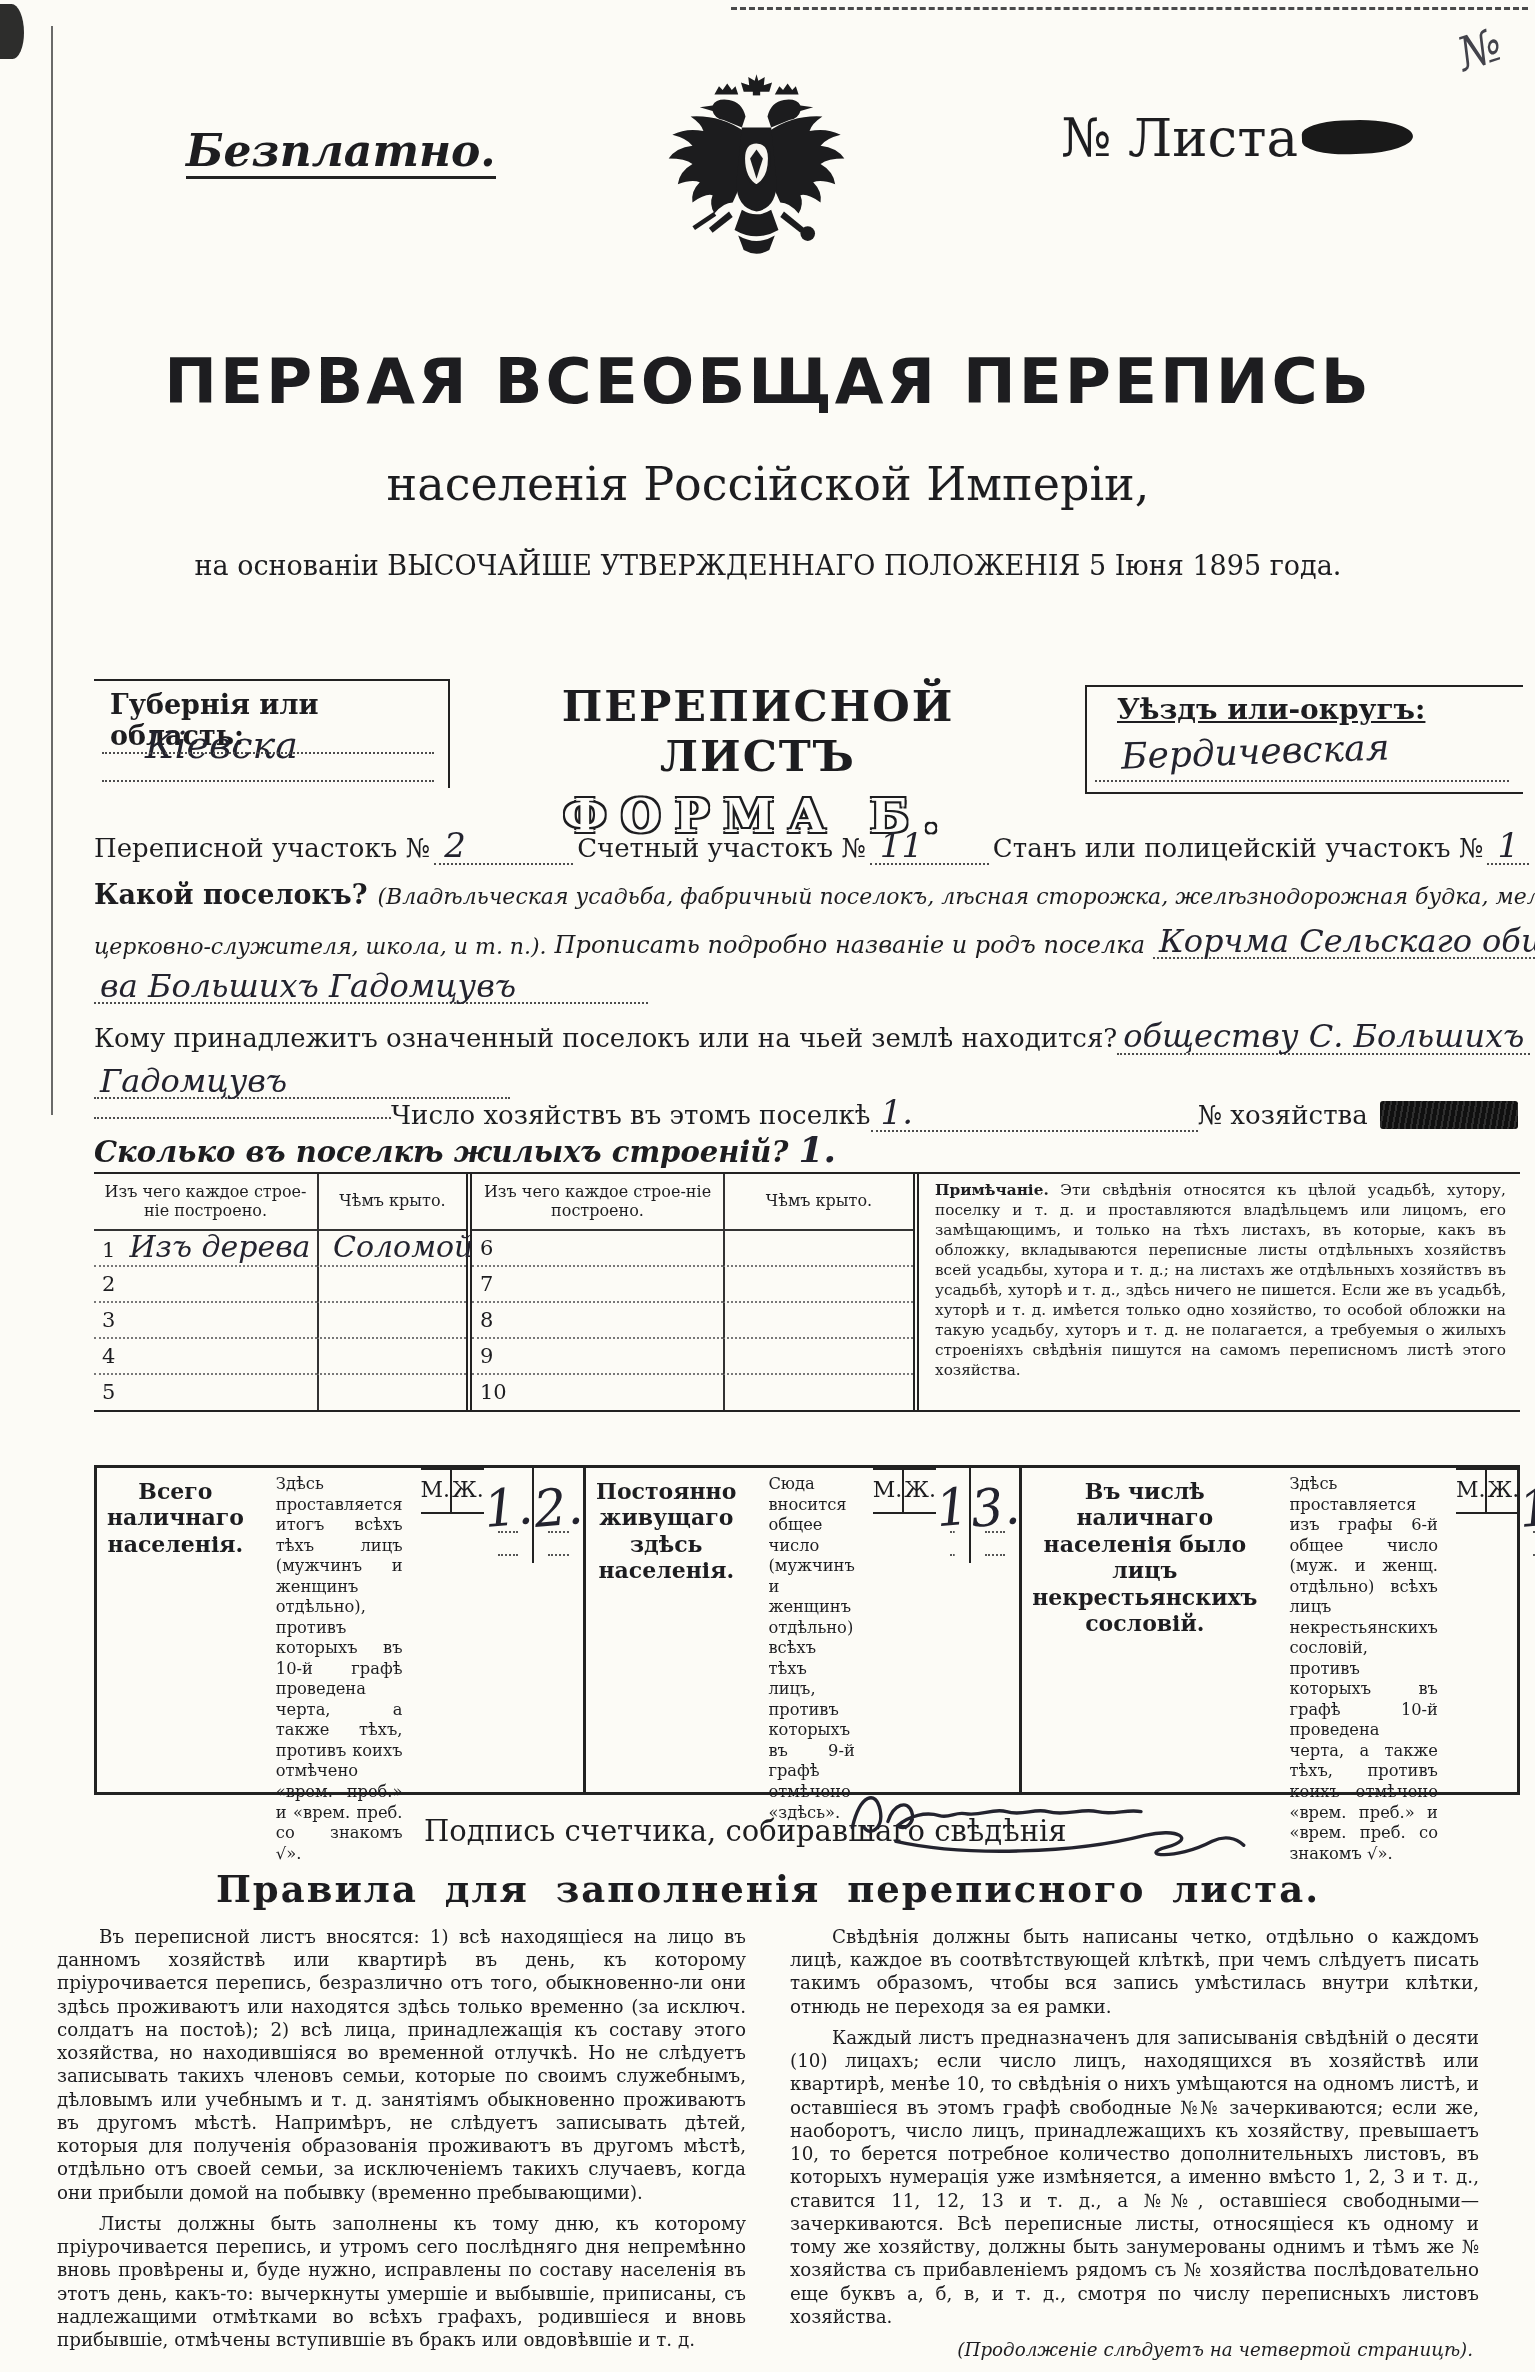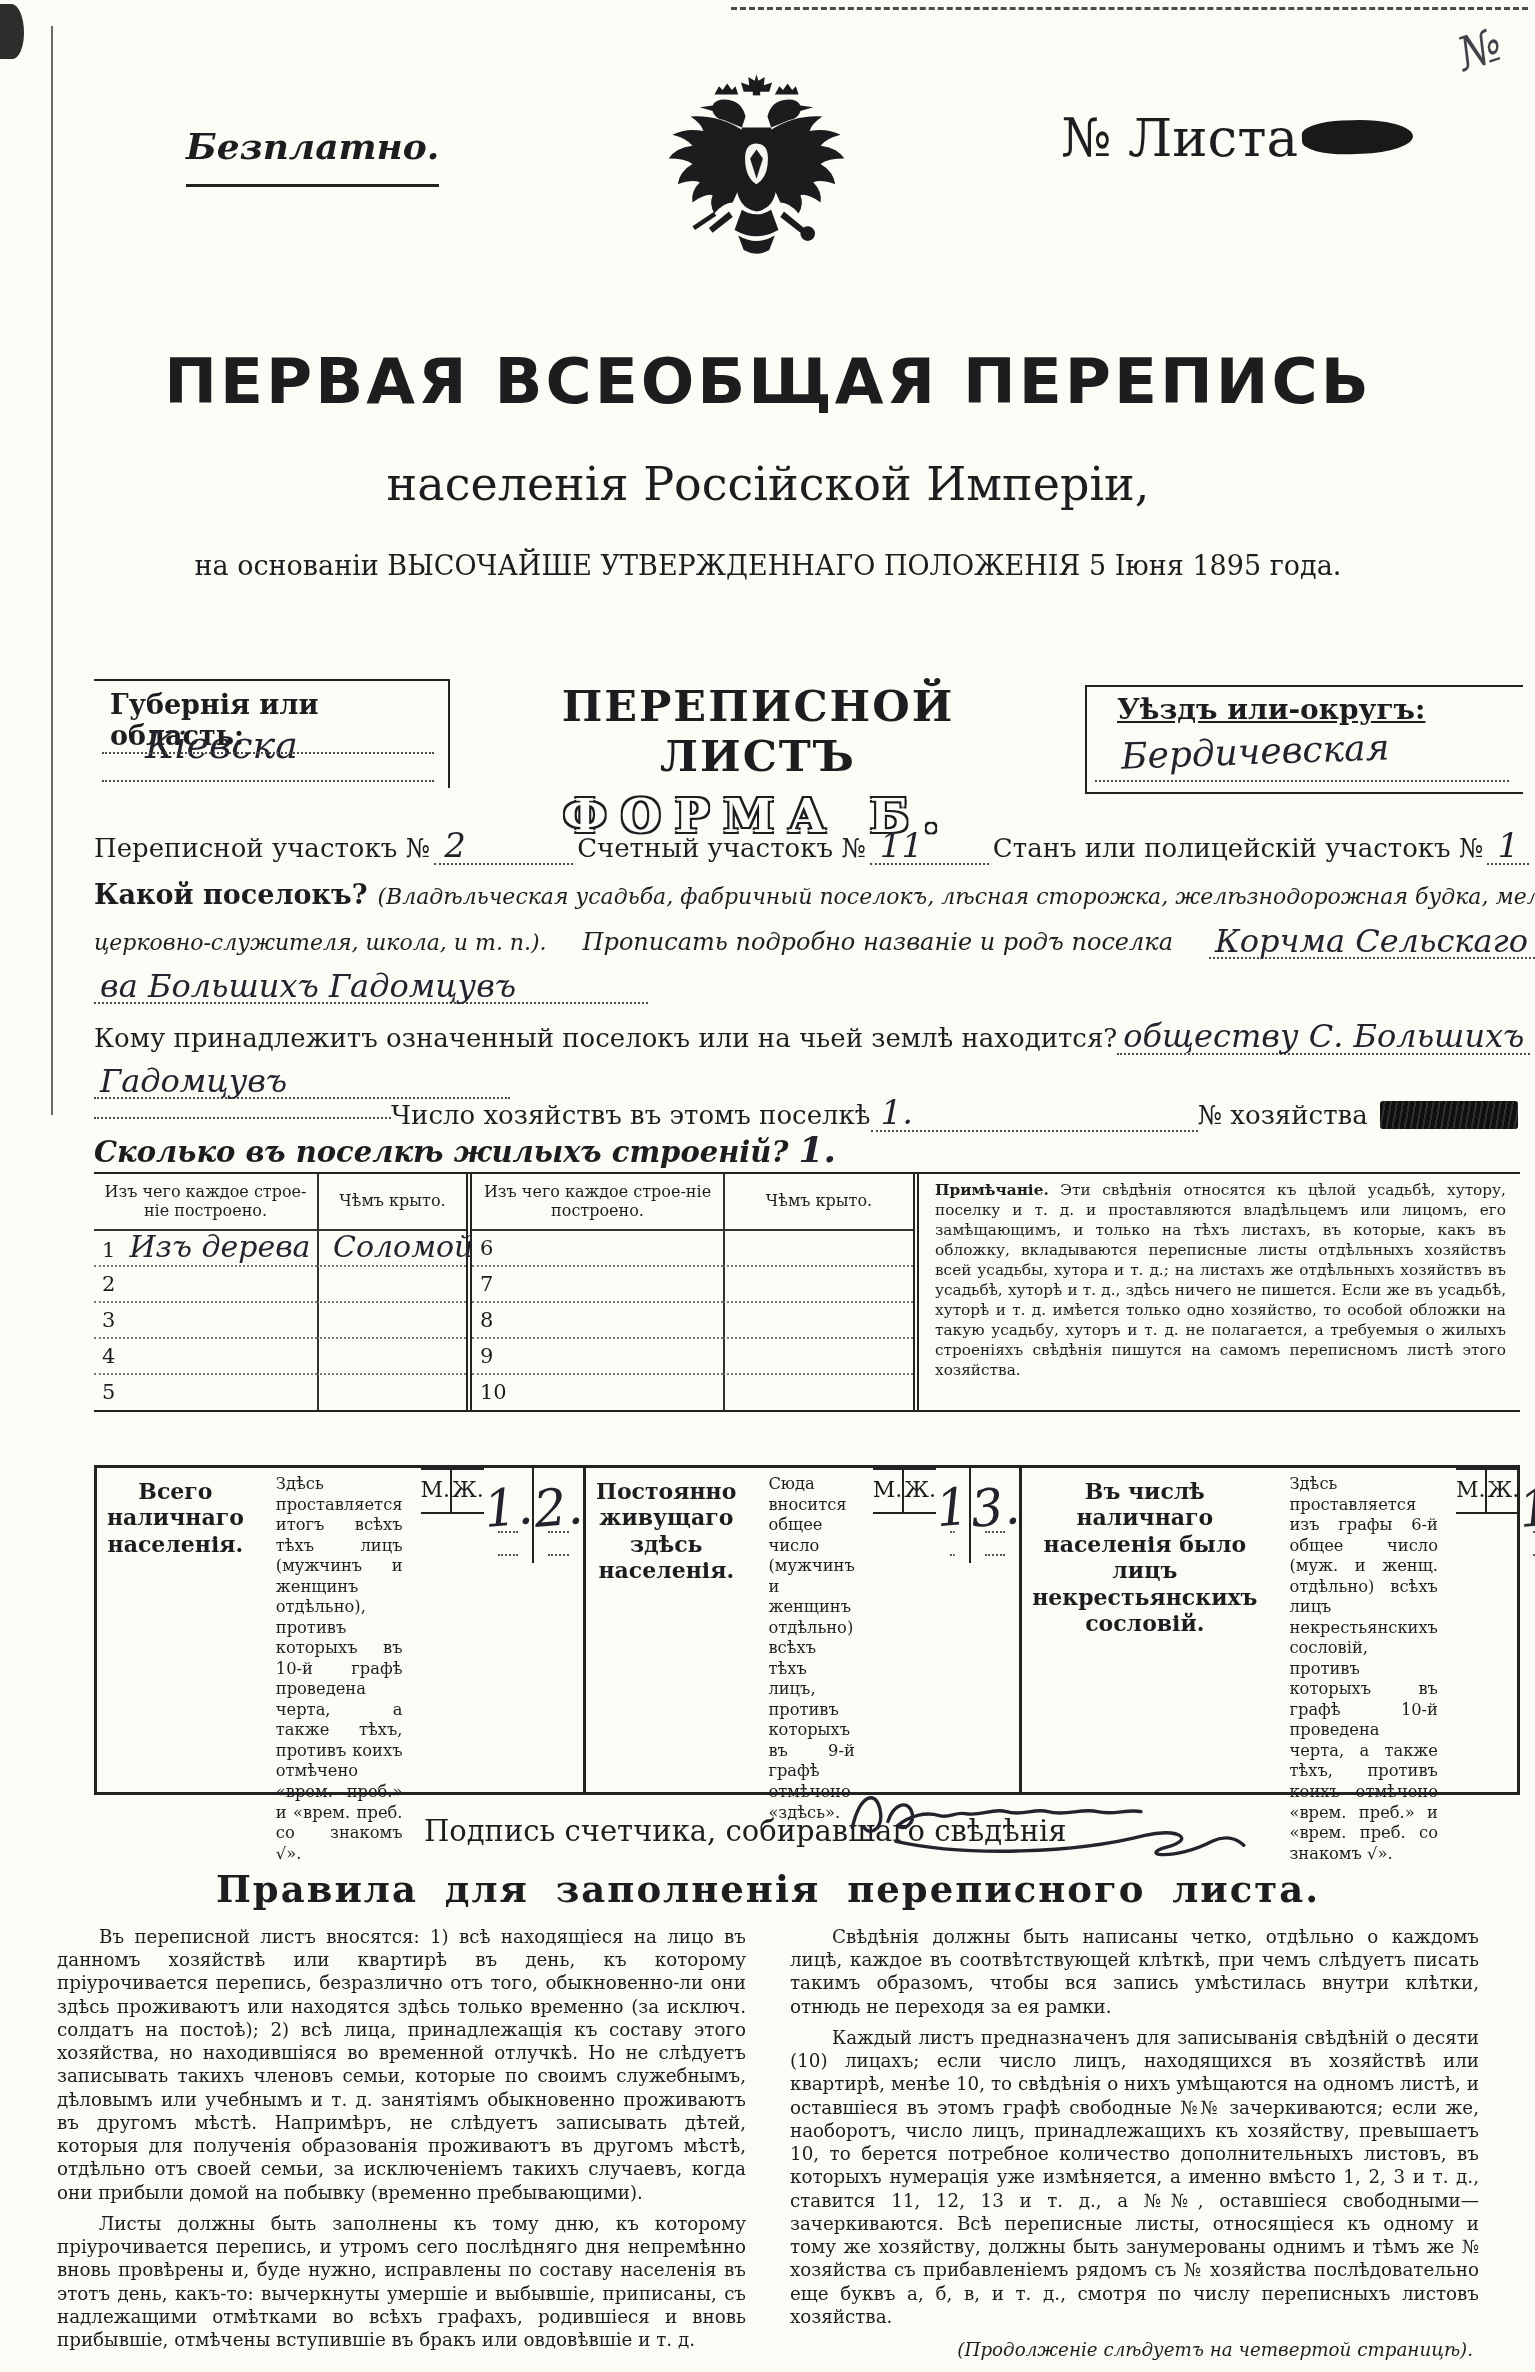--- a/index.html
+++ b/index.html
@@ -9,21 +9,21 @@
     font-family:"DejaVu Serif","Liberation Serif",serif;
   }
   
   .art-top-dash{position:absolute; top:7px; left:731px; right:8px; border-top:3px dashed #4a4a4a;}
   .art-corner{position:absolute; top:4px; left:0; width:24px; height:55px; background:#161616; border-radius:0 60% 55% 0; opacity:.9;}
   .art-left{position:absolute; top:26px; left:51px; width:2px; height:1089px; background:#3a3a3a; opacity:.75;}
   .corner-scribble{position:absolute; top:22px; right:34px; font-size:46px; color:#8a7e6e; transform:rotate(-18deg); opacity:.85;}
   
   .hw{font-family:"DejaVu Serif",serif; font-style:italic; color:#23232e;}
   
-  .free-label{position:absolute; left:186px; top:125px; font-size:36px; font-weight:bold; font-style:italic; border-bottom:3px solid #222; padding-bottom:17px;}
+  .free-label{position:absolute; left:186px; top:125px; font-size:44px; font-weight:bold; font-style:italic; border-bottom:3px solid #222; padding-bottom:0;}
   .eagle{position:absolute; left:665px; top:71px;}
   .sheet-no{position:absolute; left:1061px; top:107px; font-size:53px; white-space:nowrap;}
   .stamp{display:inline-block; width:111px; height:34px; margin-left:4px; background:#191919; border-radius:38% 55% 48% 44%; transform:rotate(-2deg) translateY(-2px); vertical-align:baseline;}
   
   .title-main{position:absolute; top:345px; left:0; width:100%; text-align:center; font-family:"DejaVu Sans","Liberation Sans",sans-serif; font-weight:bold; font-size:63px; letter-spacing:3px;}
   .title-sub{position:absolute; top:457px; left:0; width:100%; text-align:center; font-size:46px;}
   .title-basis{position:absolute; top:550px; left:0; width:100%; text-align:center; font-size:27px;}
   
   .gub-box{position:absolute; left:94px; top:679px; width:354px; height:107px; border-top:2.5px solid #222; border-right:2.5px solid #222;}
   .gub-label{font-size:27px; font-weight:bold; padding:8px 0 0 16px;}
@@ -43,21 +43,21 @@
   .fill{border-bottom:2.2px dotted #4c4c4c; min-height:6px;}
   .fz{flex:0 0 auto;} .fgrow{flex:1 1 auto;}
   .hnum{font-size:34px; line-height:.9; padding:0 10px;}
   
   .uch-row{top:830px; font-size:26px; gap:4px;}
   .w150{width:139px;} .w120{width:119px;}
   
   .q1a{top:879px; font-size:22px; align-items:baseline;}
   .q1-lead{font-size:27px; font-weight:bold; margin-right:10px;}
   .ital{font-style:italic;}
-  .q1b{top:925px; font-size:22px; align-items:center;gap:28px;}
+  .q1b{top:925px; font-size:22px; align-items:flex-end;}
   .q1-instr{font-size:24px; font-style:italic; margin:0 8px;}
   .hand-line{font-size:32px; line-height:1; padding:0 6px;}
   .q1c{top:970px;}
   .q2a{top:1020px; font-size:26px;}
   .q2b{top:1065px;}
   .q3{top:1097px; font-size:26px;}
   .q3-bar{width:153px; height:28px; margin-left:12px; align-self:center;
           background:repeating-linear-gradient(100deg,#101010 0 4px,#2e2e2e 4px 6px); border-radius:3px;}
   .q4{top:1133px; font-size:29px; font-weight:bold; font-style:italic; align-items:baseline;}
   .q4 .hnum{font-size:36px;}

